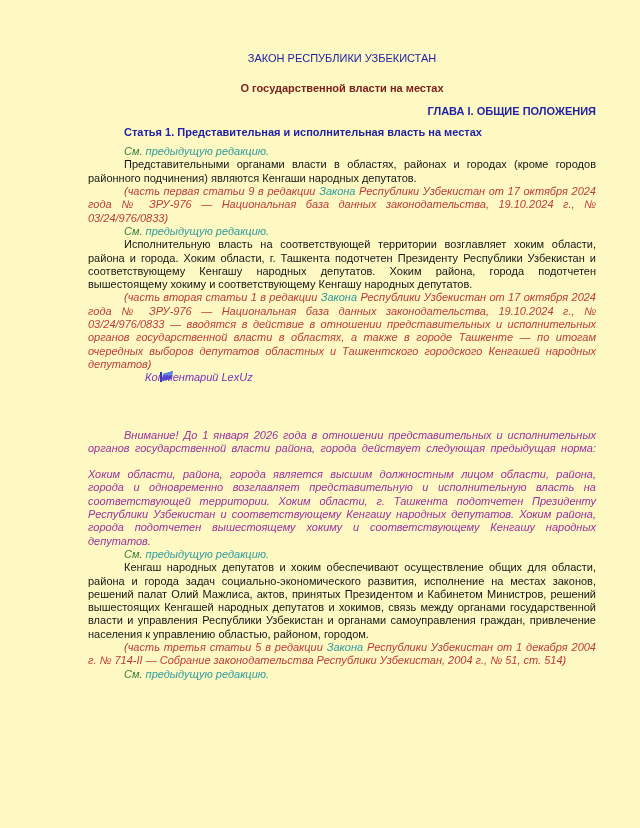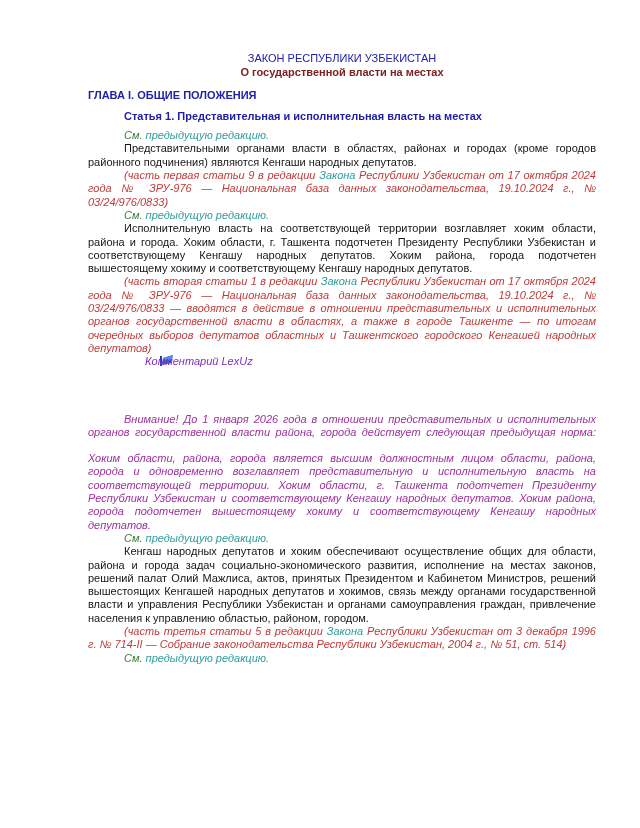--- a/index.html
+++ b/index.html
@@ -1,25 +1,25 @@
 <!DOCTYPE html>
 <html><head>
 <meta charset="utf-8">
 <style>
   html,body{margin:0;padding:0;background:#e9e9e9;}
   .page{
-    width:640px;height:828px;box-sizing:border-box;background:#ffffff;
+    width:640px;height:828px;box-sizing:border-box;background:#fef9c3;
     padding:52px 44px 0 88px;overflow:hidden;
     font-family:"Liberation Sans", sans-serif;
     font-size:11px;line-height:13.3px;color:#161616;
   }
   .para{margin:0;padding:0;}
   .title-main{text-align:center;color:#2121A8;}
-  .title-doc{text-align:center;color:#7C2020;font-weight:bold;margin-top:1px;}
-  .chapter{text-align:left;color:#2121A8;font-weight:bold;margin-top:9px;}
+  .title-doc{text-align:center;color:#7C2020;font-weight:bold;margin-top:17px;}
+  .chapter{text-align:right;color:#2121A8;font-weight:bold;margin-top:9px;}
   .article{color:#2121A8;font-weight:bold;text-indent:36px;margin-top:8px;margin-bottom:6px;}
   .see{font-style:italic;text-indent:36px;}
   .body{color:#161616;text-align:justify;text-indent:36px;}
   .amendment{color:#BE3B3B;font-style:italic;text-align:justify;text-indent:36px;}
   .comment-header{color:#7B2FBF;font-style:italic;text-indent:36px;}
   .attention{color:#9C319C;font-style:italic;text-align:justify;text-indent:36px;text-align-last:justify;margin-top:44px;}
   .norm{color:#9C319C;font-style:italic;text-align:justify;}
   .spacer{height:13px;}
   .see-label{color:#3A7A3A;}
   .link{color:#2E9C9C;cursor:pointer;text-align:center;}
@@ -45,16 +45,16 @@
             <rect x="0" y="1" width="2" height="10" fill="#1A3FB0"></rect>
             <polygon points="3,3 13,0 11,8 2,10" fill="#2E5FD6"></polygon>
             <polygon points="3,3 13,0 12,4 3,6" fill="#5B86E8"></polygon>
           </svg></span>
 <span>Комментарий LexUz</span></p>
       <p class="para attention"><span>Внимание! До 1 января 2026 года в отношении представительных и исполнительных органов государственной власти района, города действует следующая предыдущая норма:</span></p>
       <p class="para spacer"></p>
       <p class="para norm"><span>Хоким области, района, города является высшим должностным лицом области, района, города и одновременно возглавляет представительную и исполнительную власть на соответствующей территории. Хоким области, г. Ташкента подотчетен Президенту Республики Узбекистан и соответствующему Кенгашу народных депутатов. Хоким района, города подотчетен вышестоящему хокиму и соответствующему Кенгашу народных депутатов.</span></p>
       <p class="para see"><span class="see-label">См. </span><span class="link">предыдущую редакцию.</span></p>
       <p class="para body"><span>Кенгаш народных депутатов и хоким обеспечивают осуществление общих для области, района и города задач социально-экономического развития, исполнение на местах законов, решений палат Олий Мажлиса, актов, принятых Президентом и Кабинетом Министров, решений вышестоящих Кенгашей народных депутатов и хокимов, связь между органами государственной власти и управления Республики Узбекистан и органами самоуправления граждан, привлечение населения к управлению областью, районом, городом.</span></p>
-      <p class="para amendment"><span>(часть третья статьи 5 в редакции </span><span class="link">Закона</span><span> Республики Узбекистан от 3 декабря 1996 г. № 714-II — Собрание законодательства Республики Узбекистан, 2004 г., № 51, ст. 514)</span></p>
+      <p class="para amendment"><span>(часть третья статьи 5 в редакции </span><span class="link">Закона</span><span> Республики Узбекистан от 1 декабря 2004 г. № 714-II — Собрание законодательства Республики Узбекистан, 2004 г., № 51, ст. 514)</span></p>
       <p class="para see"><span class="see-label">См. </span><span class="link">предыдущую редакцию.</span></p>
     </div>
 </div>
 
 </body></html>

